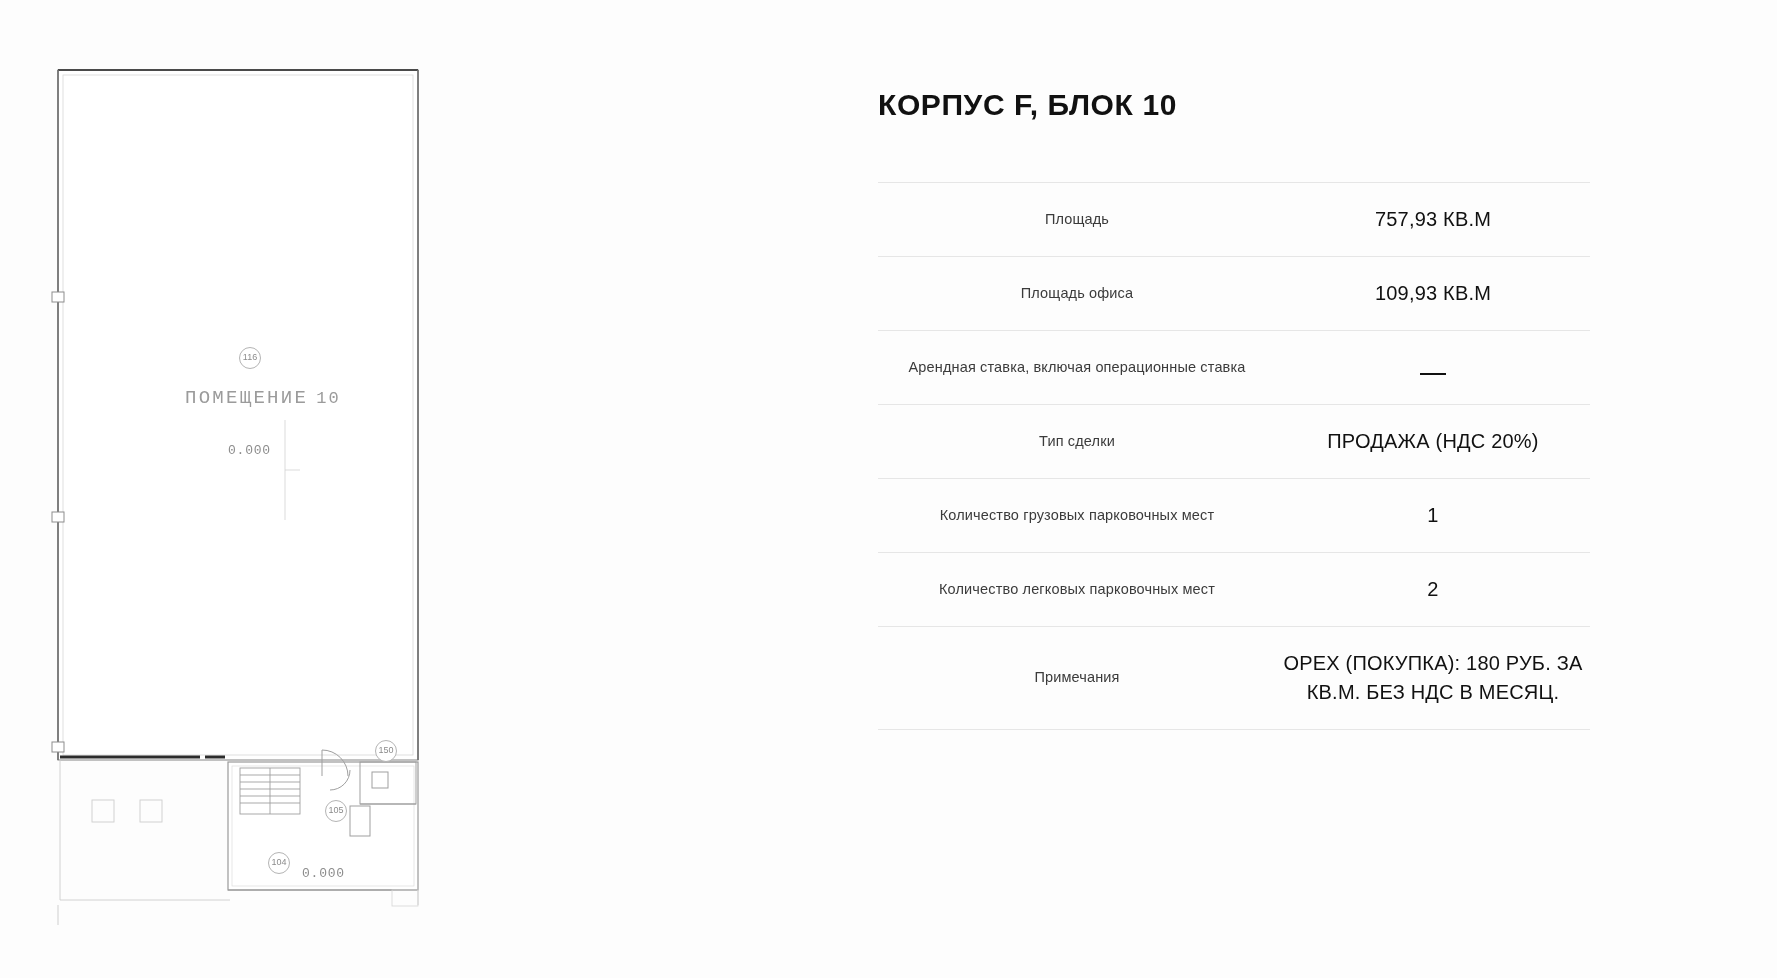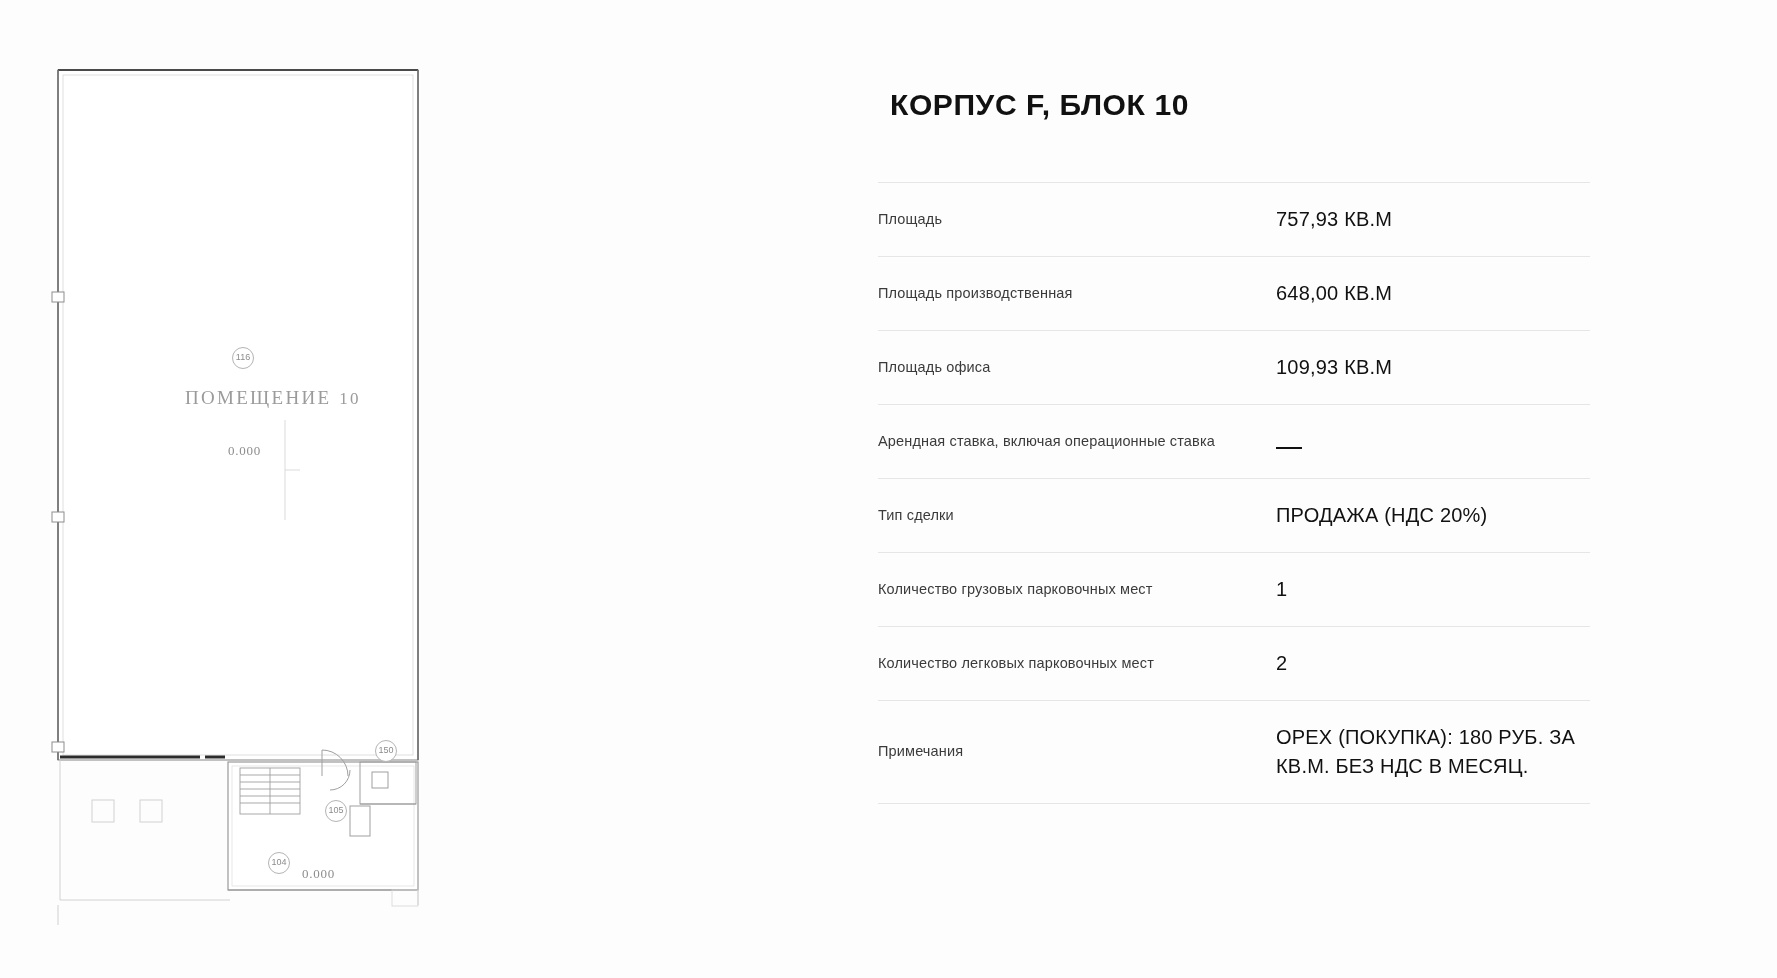--- a/index.html
+++ b/index.html
@@ -32,21 +32,21 @@
   }
   .plan-canvas {
     position: absolute;
     left: 0;
     top: 0;
     width: 860px;
     height: 978px;
   }
   .plan-label {
     position: absolute;
-    font-family: Liberation Serif, serif;
+    font-family: Liberation Mono, monospace;
     letter-spacing: 0.08em;
     color: #8a8a8a;
     white-space: nowrap;
   }
   .room-name {
     left: 185px;
     top: 387px;
     font-size: 19px;
     color: #9b9b9b;
     letter-spacing: 0.12em;
@@ -76,49 +76,50 @@
     color: #8b8b8b;
     border: 1px solid #b4b4b4;
     border-radius: 50%;
     width: 20px;
     height: 20px;
     line-height: 19px;
     text-align: center;
     background: #fff;
     letter-spacing: 0;
   }
-  .tag-116 { left: 232px; top: 347px; }
+  .tag-116 { left: 239px; top: 347px; }
   .tag-106 { left: 375px; top: 740px; }
   .tag-105 { left: 325px; top: 800px; }
   .tag-104 { left: 268px; top: 852px; }
 
   
   .info-pane {
     position: relative;
     flex: 1 1 auto;
     padding: 62px 0 0 0;
     background: #fdfdfd;
   }
   .info-inner {
     width: 712px;
     margin-left: 18px;
   }
   .block-title {
     font-size: 30px;
     font-weight: 700;
     letter-spacing: 0.02em;
     color: #111;
-    margin: 26px 0 0 12px;
+    margin: 26px 0 0 0;
     text-transform: uppercase;
   }
   table.specs {
     margin-top: 60px;
     border-collapse: collapse;
     width: 712px;
     table-layout: fixed;
+    text-align: center;
   }
   table.specs tr {
     border-top: 1px solid #e6e6e6;
   }
   table.specs tr:last-child {
     border-bottom: 1px solid #e6e6e6;
   }
   table.specs td {
     vertical-align: middle;
     padding: 22px 0;
@@ -242,24 +243,20 @@
     <div class="info-inner">
       <h1 class="block-title">КОРПУС F, БЛОК 10</h1>
 
       <table class="specs">
         <tbody>
           <tr>
             <td class="k">Площадь</td>
             <td class="v">757,93 КВ.М</td>
           </tr>
           <tr>
-            <td class="k">Площадь производственная</td>
-            <td class="v">648,00 КВ.М</td>
-          </tr>
-          <tr>
             <td class="k">Площадь офиса</td>
             <td class="v">109,93 КВ.М</td>
           </tr>
           <tr>
             <td class="k">Арендная ставка, включая операционные ставка</td>
             <td class="v dash"><span class="dash-mark"></span></td>
           </tr>
           <tr>
             <td class="k">Тип сделки</td>
             <td class="v">ПРОДАЖА (НДС 20%)</td>

